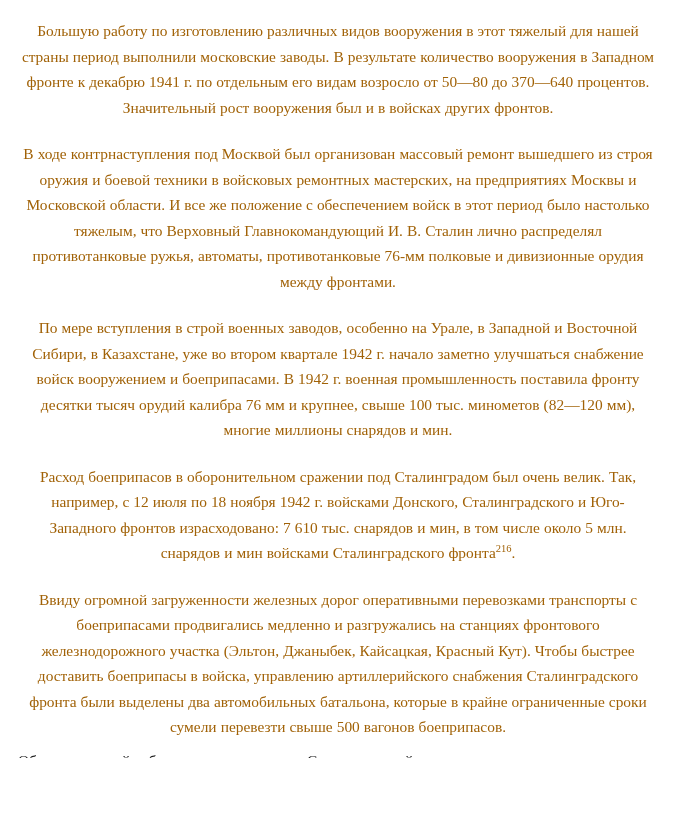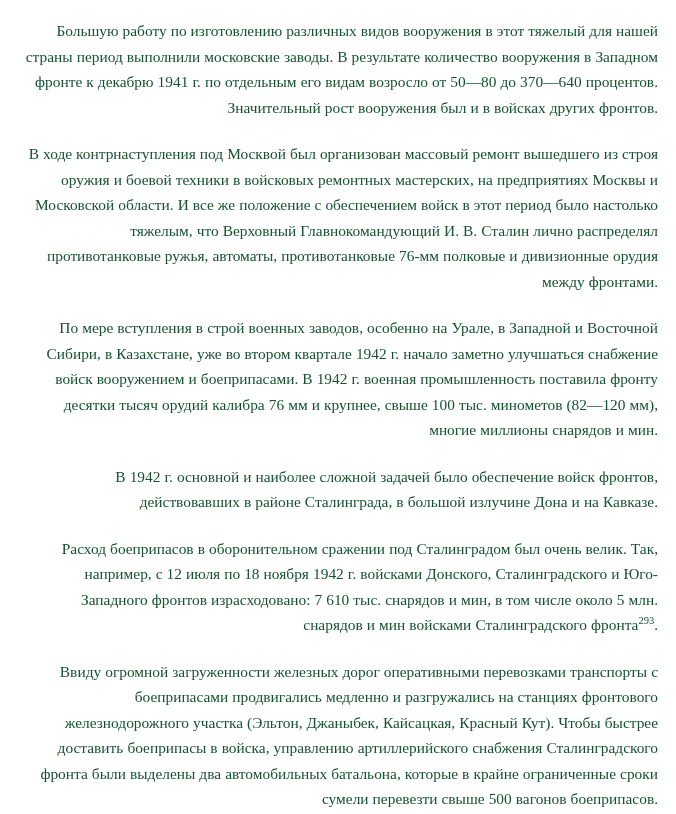--- a/index.html
+++ b/index.html
@@ -16,22 +16,22 @@
   }
   #doc {
     box-sizing: border-box;
     width: 676px;
     padding: 18px 18px 0 18px;
   }
   p.para {
     margin: 0 0 21px 0;
     font-size: 15.4px;
     line-height: 25.5px;
-    text-align: right;
-    color: #14532d;
+    text-align: center;
+    color: #a16207;
     word-spacing: 0.2px;
   }
   p.para.last {
     margin-bottom: 8px;
   }
   p.clipped {
     margin: 0;
     font-size: 15.4px;
     line-height: 25.5px;
     color: #1b1b1b;
@@ -48,21 +48,20 @@
 <body>
 
 <div id="doc">
 
   <p class="para">Большую работу по изготовлению различных видов вооружения в этот тяжелый для нашей страны период выполнили московские заводы. В результате количество вооружения в Западном фронте к декабрю 1941 г. по отдельным его видам возросло от 50—80 до 370—640 процентов. Значительный рост вооружения был и в войсках других фронтов.</p>
 
   <p class="para">В ходе контрнаступления под Москвой был организован массовый ремонт вышедшего из строя оружия и боевой техники в войсковых ремонтных мастерских, на предприятиях Москвы и Московской области. И все же положение с обеспечением войск в этот период было настолько тяжелым, что Верховный Главнокомандующий И. В. Сталин лично распределял противотанковые ружья, автоматы, противотанковые 76-мм полковые и дивизионные орудия между фронтами.</p>
 
   <p class="para">По мере вступления в строй военных заводов, особенно на Урале, в Западной и Восточной Сибири, в Казахстане, уже во втором квартале 1942 г. начало заметно улучшаться снабжение войск вооружением и боеприпасами. В 1942 г. военная промышленность поставила фронту десятки тысяч орудий калибра 76 мм и крупнее, свыше 100 тыс. минометов (82—120 мм), многие миллионы снарядов и мин.</p>
 
-  <p class="para">В 1942 г. основной и наиболее сложной задачей было обеспечение войск фронтов, действовавших в районе Сталинграда, в большой излучине Дона и на Кавказе.</p>
 
-  <p class="para"><span>Расход боеприпасов в оборонительном сражении под Сталинградом был очень велик. Так, например, с 12 июля по 18 ноября 1942 г. войсками Донского, Сталинградского и Юго-Западного фронтов израсходовано: 7 610 тыс. снарядов и мин, в том числе около 5 млн. снарядов и мин войсками Сталинградского фронта</span><sup class="footnote">293</sup><span>.</span></p>
+  <p class="para"><span>Расход боеприпасов в оборонительном сражении под Сталинградом был очень велик. Так, например, с 12 июля по 18 ноября 1942 г. войсками Донского, Сталинградского и Юго-Западного фронтов израсходовано: 7 610 тыс. снарядов и мин, в том числе около 5 млн. снарядов и мин войсками Сталинградского фронта</span><sup class="footnote">216</sup><span>.</span></p>
 
   <p class="para last">Ввиду огромной загруженности железных дорог оперативными перевозками транспорты с боеприпасами продвигались медленно и разгружались на станциях фронтового железнодорожного участка (Эльтон, Джаныбек, Кайсацкая, Красный Кут). Чтобы быстрее доставить боеприпасы в войска, управлению артиллерийского снабжения Сталинградского фронта были выделены два автомобильных батальона, которые в крайне ограниченные сроки сумели перевезти свыше 500 вагонов боеприпасов.</p>
 
   <p class="clipped">Обеспечение войск боеприпасами в период Сталинградской операции</p>
 
 </div>
 
 </body></html>

